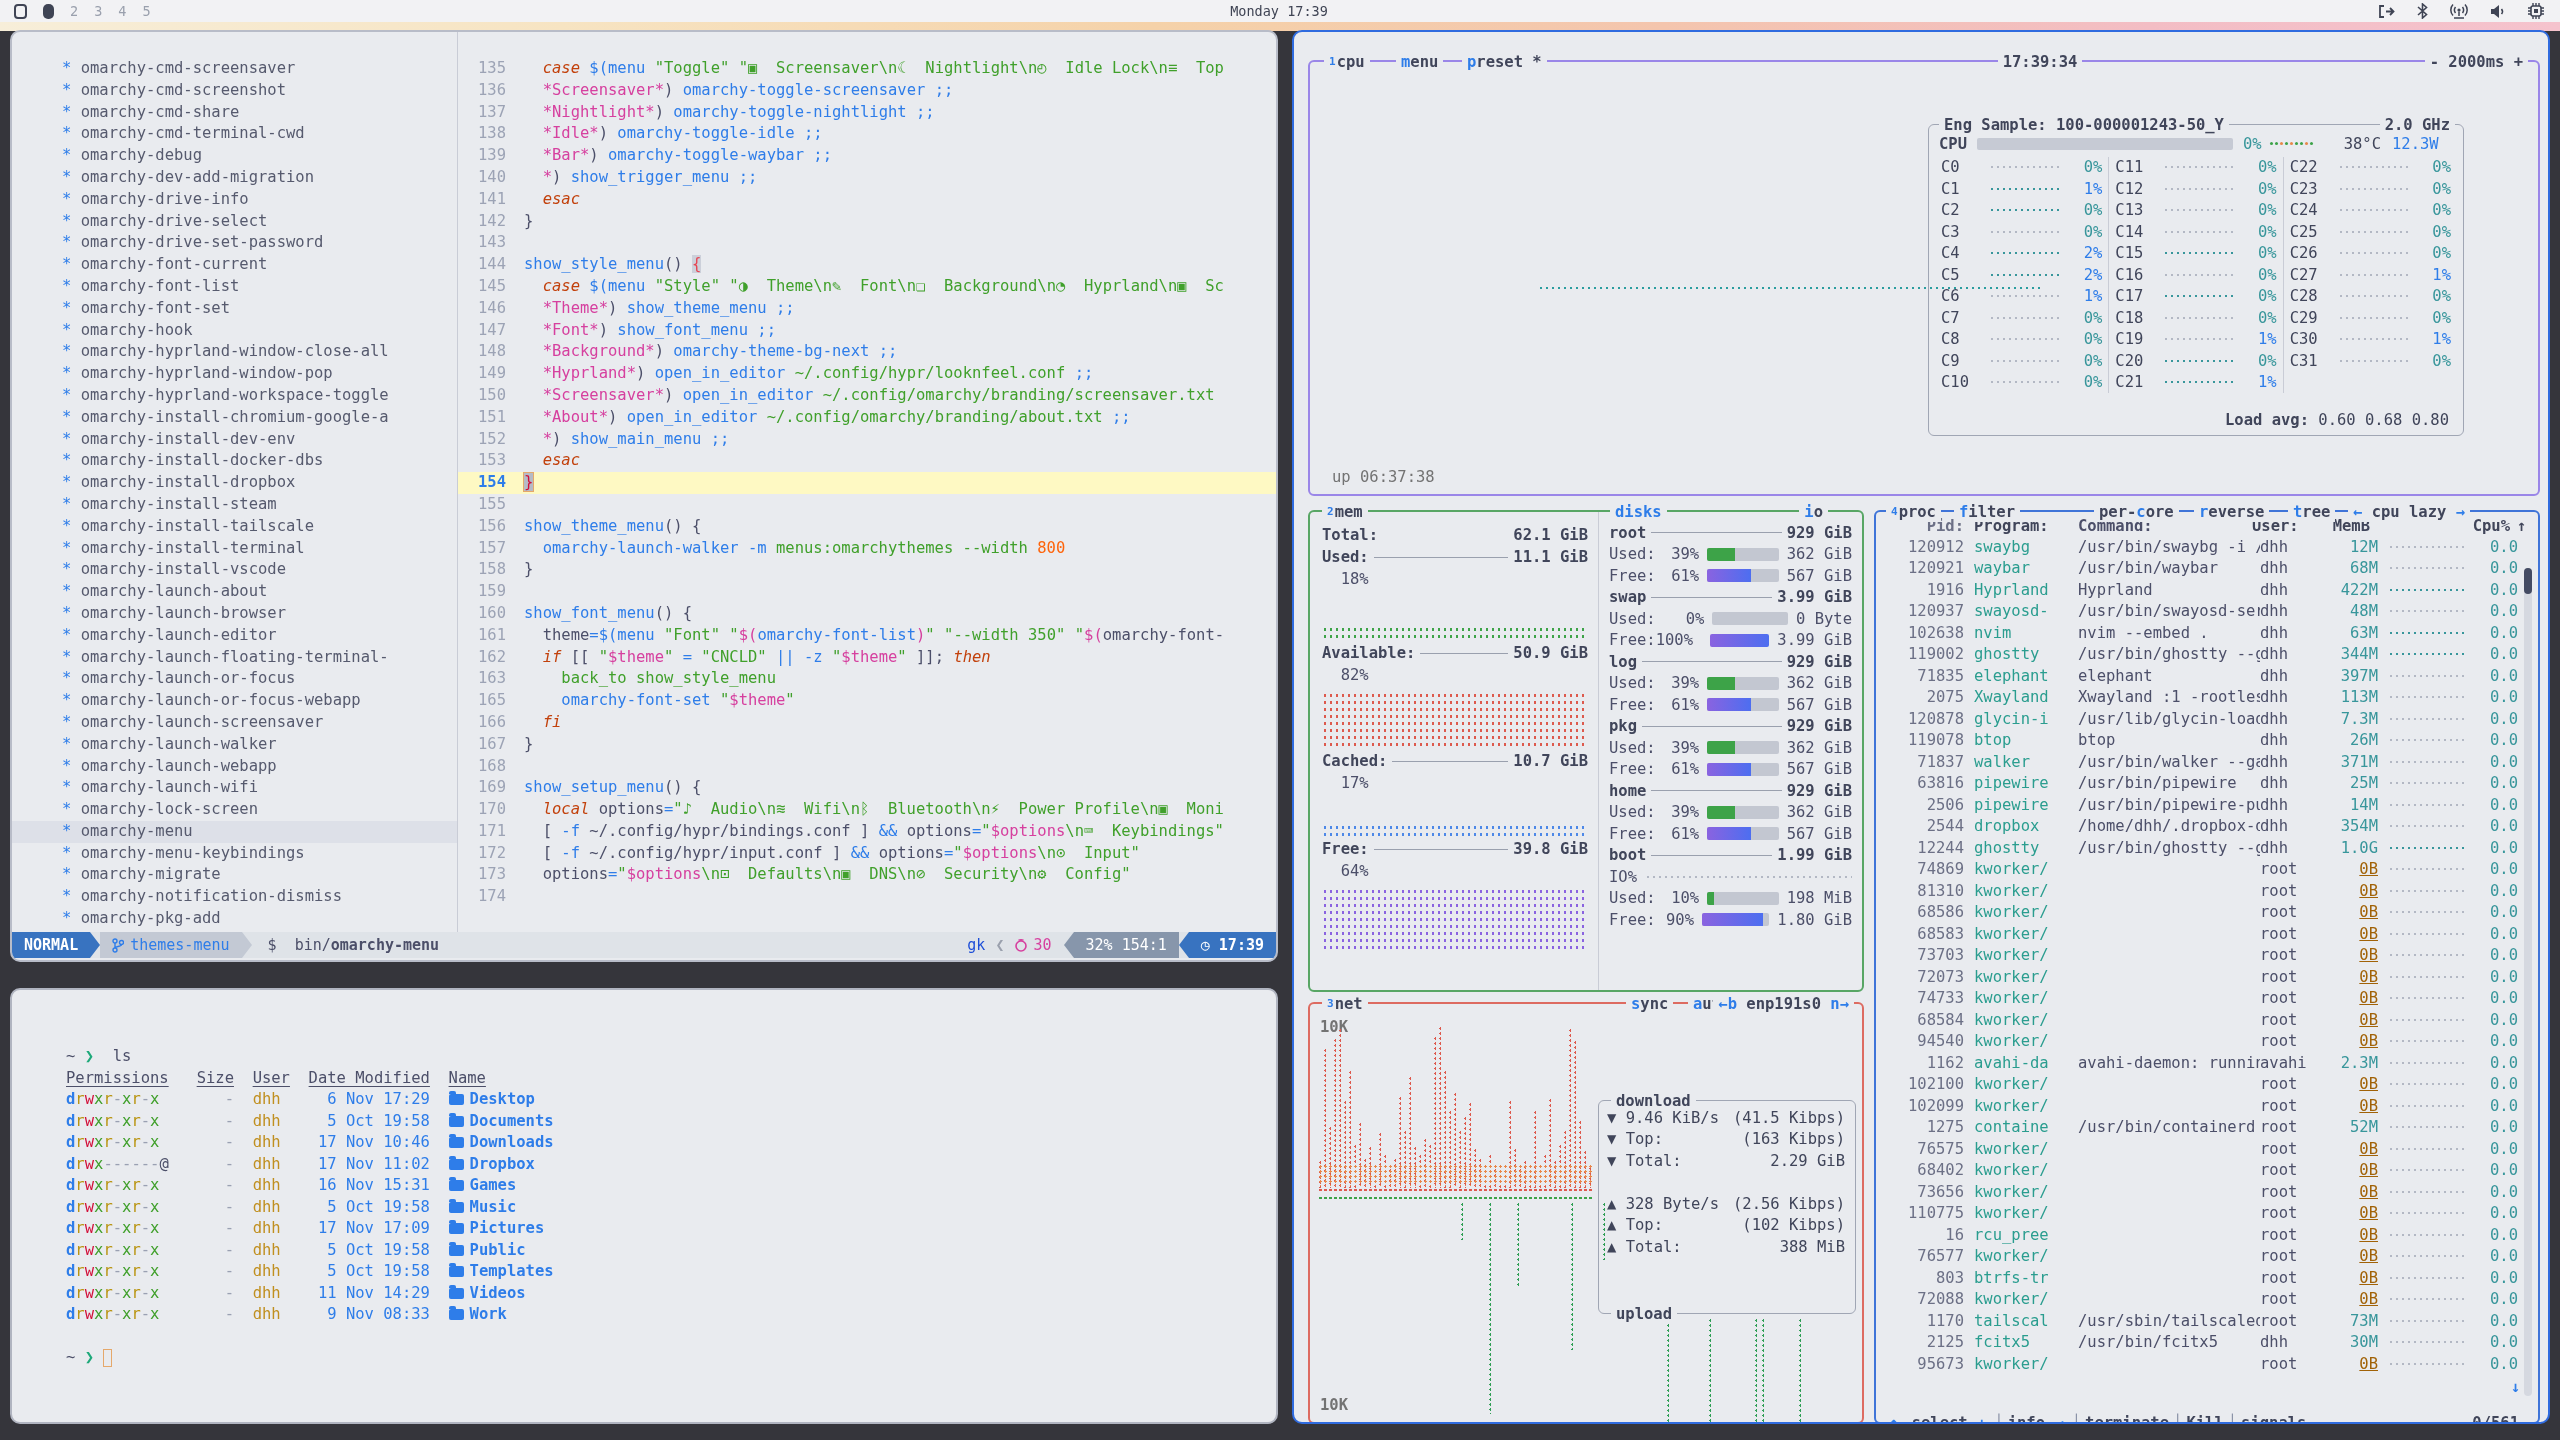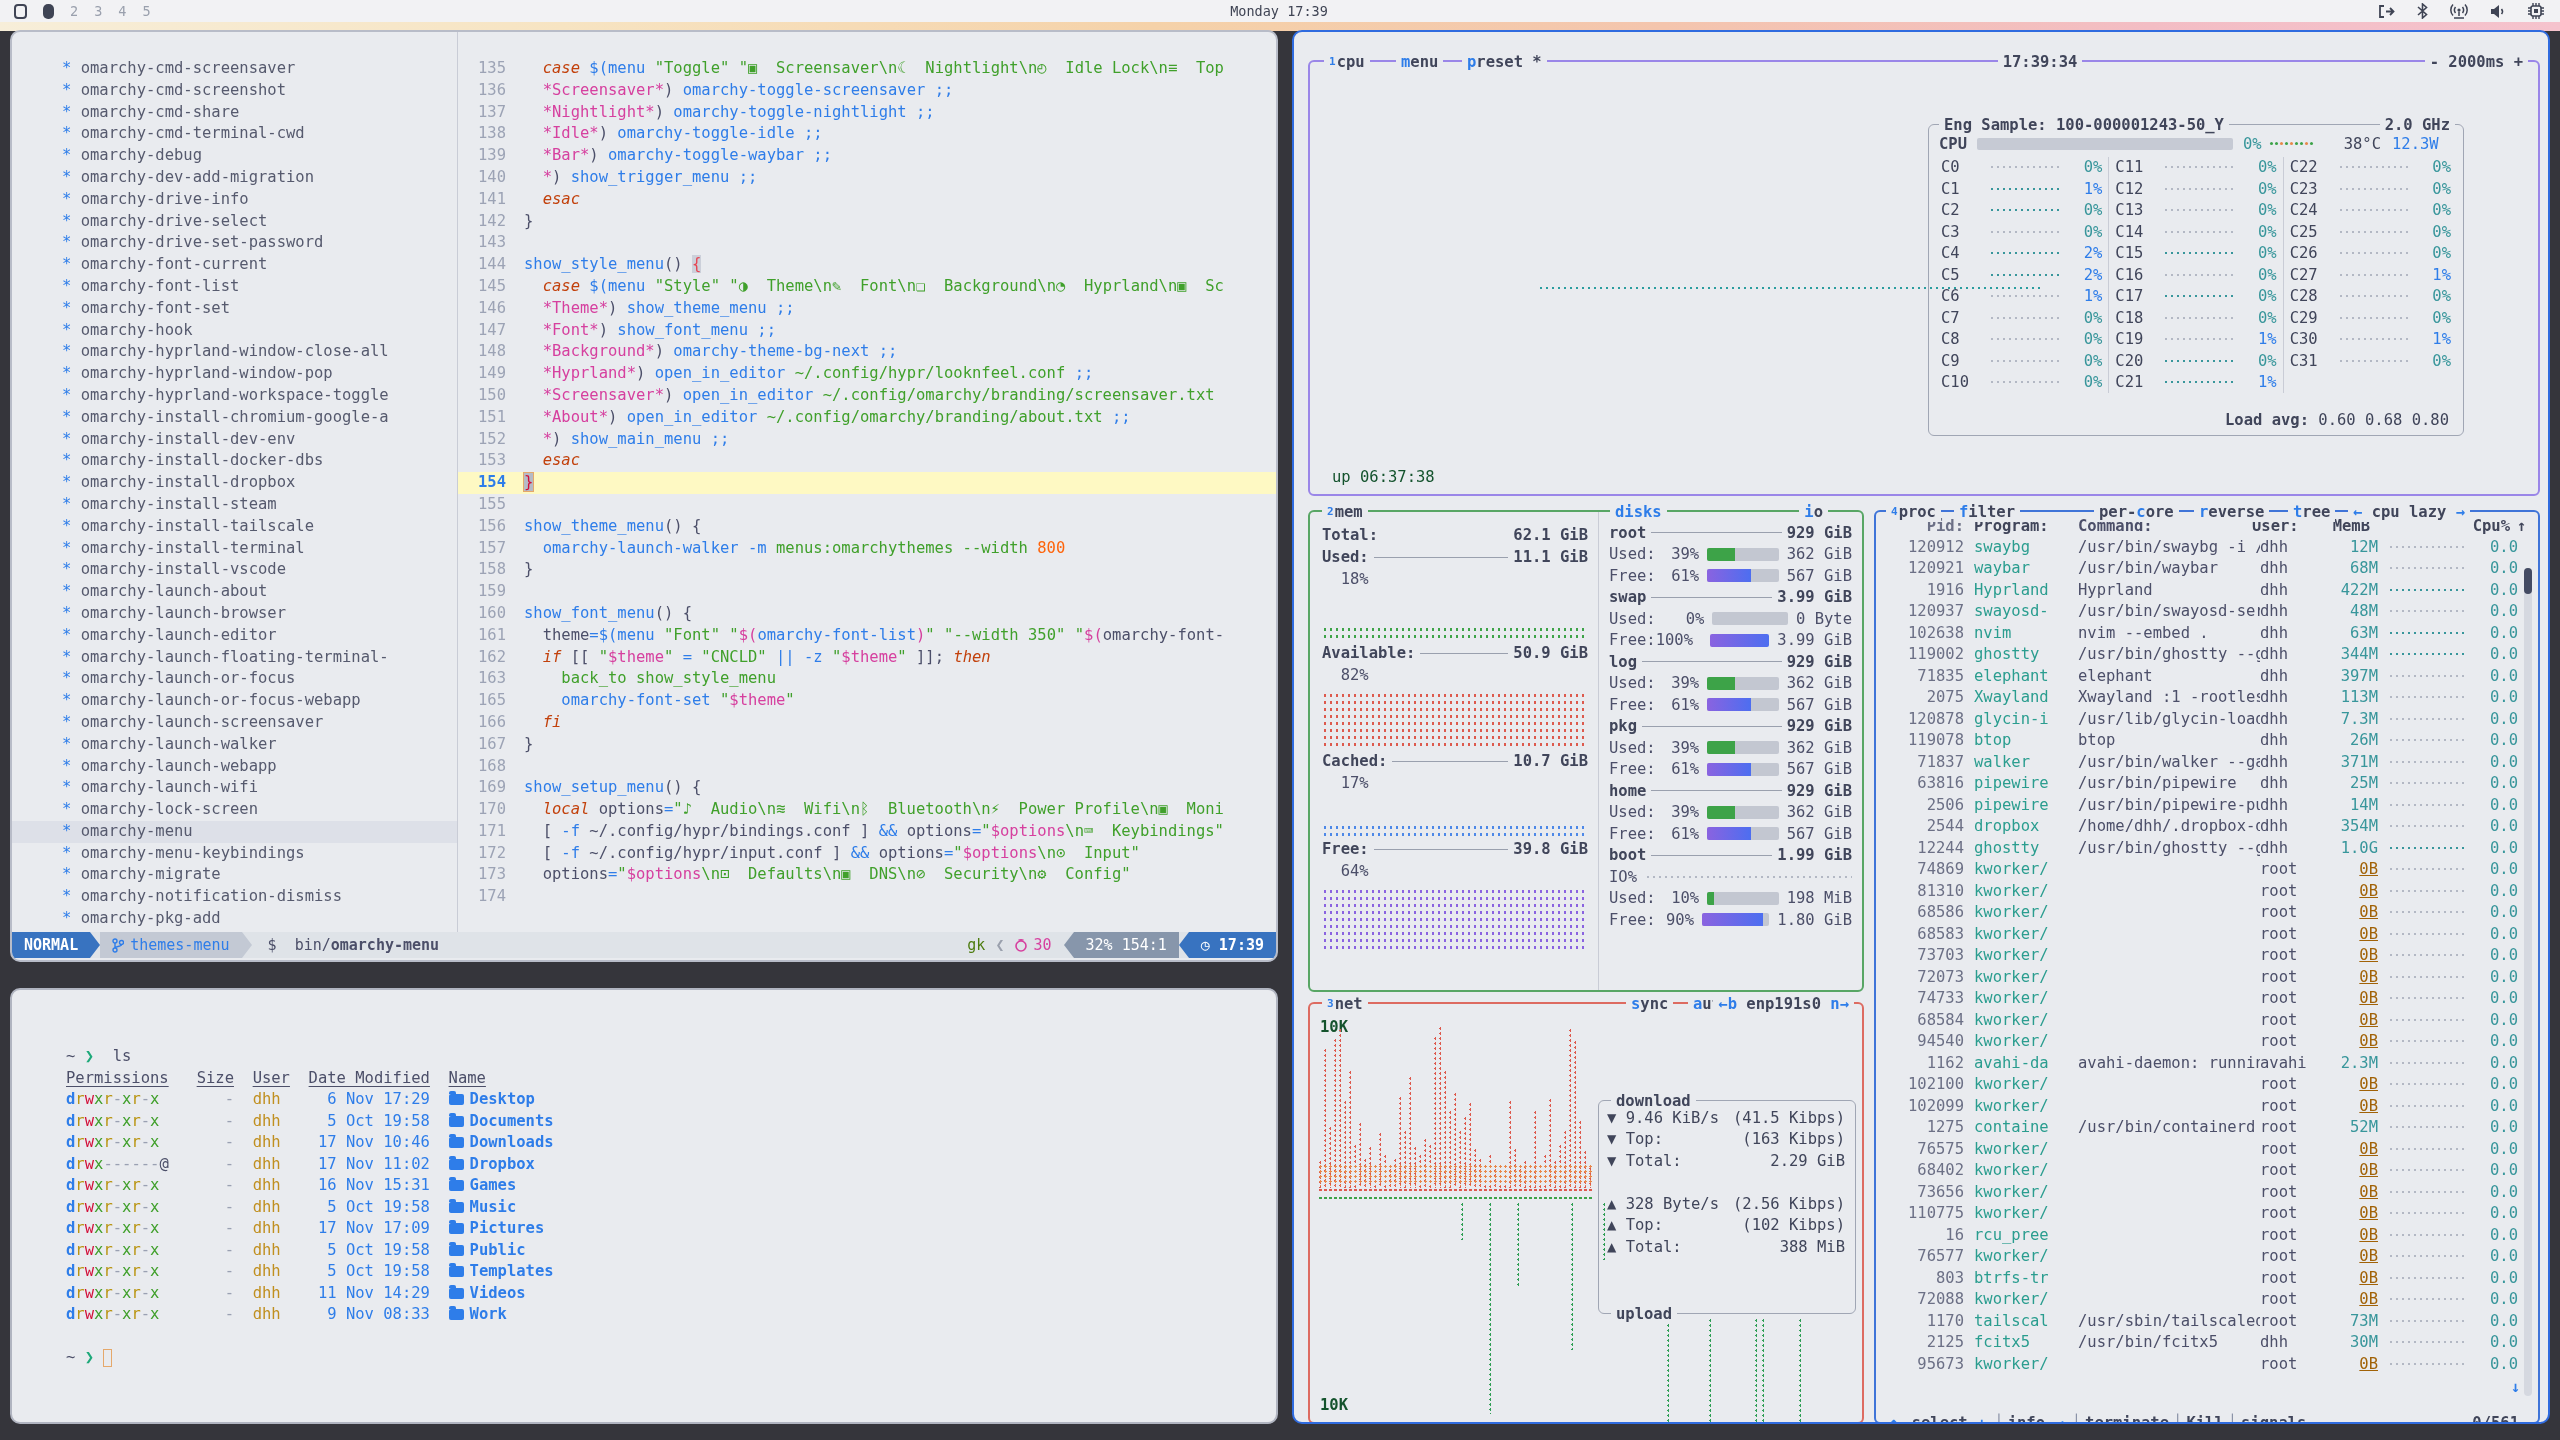--- a/index.html
+++ b/index.html
@@ -40,21 +40,21 @@
   
   #statusline { position:absolute; left:0; bottom:2px; right:0; height:26px; background:#dfe3e8;
      display:flex; align-items:center; font-size:15px; }
   .seg { height:26px; display:flex; align-items:center; padding:0 12px; position:relative; white-space:pre; }
   .seg-mode { background:#3873c0; color:#fff; font-weight:bold; }
   .arrow-r { width:0; height:0; border-top:13px solid transparent; border-bottom:13px solid transparent; border-left:10px solid #3873c0; }
   .seg-git { background:#c3c9d4; color:#2e7de9; gap:6px; }
   .arrow-r2 { width:0; height:0; border-top:13px solid transparent; border-bottom:13px solid transparent; border-left:10px solid #c3c9d4; }
   .seg-file { color:#4c4f69; padding-left:16px; }
   .sl-spacer { flex:1; }
-  .sl-gk { color:#4d7c0f; padding:0 10px; }
+  .sl-gk { color:#1d4ed8; padding:0 10px; }
   .sl-sep { color:#9aa0ad; padding-right:10px; }
   .sl-pomo { color:#d6409f; padding-right:12px; display:flex; align-items:center; gap:5px; }
   .arrow-l { width:0; height:0; border-top:13px solid transparent; border-bottom:13px solid transparent; border-right:10px solid #8796ab; }
   .seg-pos { background:#8796ab; color:#fff; }
   .arrow-l2 { width:0; height:0; border-top:13px solid transparent; border-bottom:13px solid transparent; border-right:10px solid #3873c0; }
   .seg-time { background:#3873c0; color:#fff; font-weight:bold; }
   
   #term-body { padding:56px 0 0 54px; }
   .t-line { height:21.5px; line-height:21.5px; white-space:pre; display:flex; }
   .chev { color:#1ea97a; font-weight:bold; }
@@ -72,21 +72,21 @@
   .bbox { position:absolute; border-radius:6px; }
   .blabel { position:absolute; top:-11px; height:21px; background:#e9ebef; padding:0 5px; font-weight:bold;
             color:#40455a; white-space:pre; display:flex; align-items:center; }
   .blabel-bot { position:absolute; bottom:-11px; height:21px; background:#e9ebef; padding:0 5px; font-weight:bold;
             color:#40455a; white-space:pre; display:flex; align-items:center; }
   .hot { color:#2e7de9; } .supnum { color:#2e7de9; font-size:11px; vertical-align:super; margin-right:1px; }
   #box-cpu { left:14px; top:28px; width:1232px; height:436px; border:2px solid #9a86e8; }
   #box-mem { left:14px; top:478px; width:556px; height:482px; border:2px solid #58a665; }
   #box-net { left:14px; top:970px; width:556px; height:422px; border:2px solid #dd6b61; }
   #box-proc { left:580px; top:478px; width:666px; height:914px; border:2px solid #3f74d8; }
-  .teal { color:#38969b; } .blu { color:#2e7de9; } .orange { color:#14532d; } .dim { color:#a16207;text-decoration:underline; }
+  .teal { color:#38969b; } .blu { color:#2e7de9; } .orange { color:#737373; } .dim { color:#a16207;text-decoration:underline; }
   .bold { font-weight:bold; }
   
   #engbox { position:absolute; left:618px; top:62px; width:536px; height:312px; border:1.5px solid #a0a6b4; border-radius:6px; }
   .eng-row { display:flex; align-items:center; height:21.5px; padding:0 10px; white-space:pre; }
   .meter { width:256px; height:12px; background:#c6cad4; border-radius:2px; margin:0 10px; }
   .spark { width:66px; height:10px; margin:0 8px; display:flex; align-items:center; gap:2px; }
   .spark i { width:3px; height:3px; border-radius:50%; }
   .cores { display:flex; padding:2px 6px 0 6px; }
   .core-col { flex:1; padding:0 6px; }
   .core-col + .core-col { border-left:1px solid #c9ccd6; }

